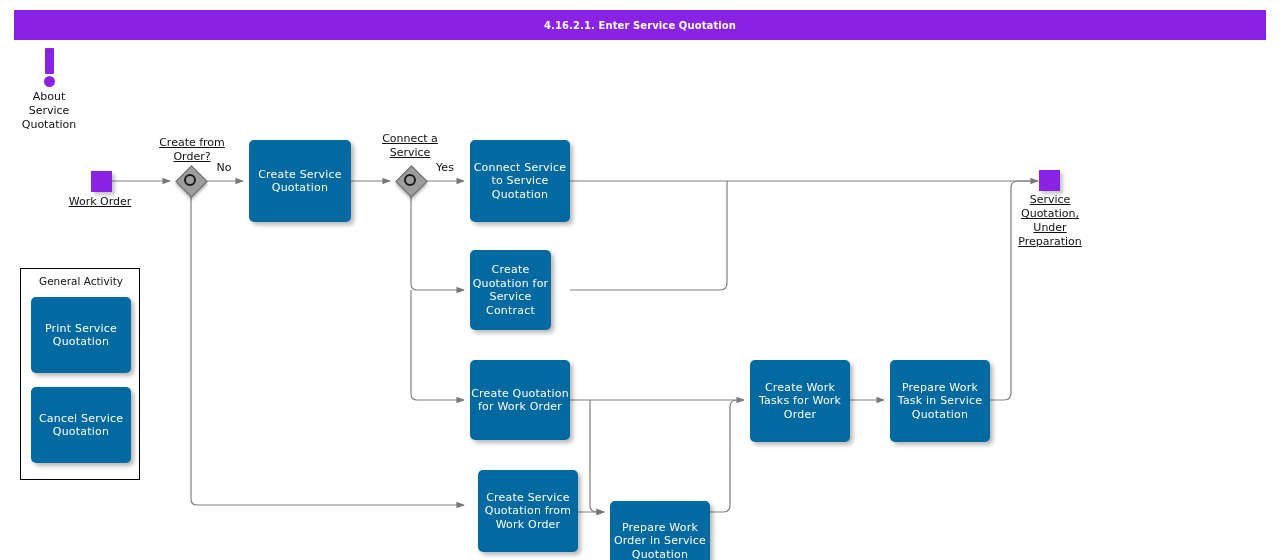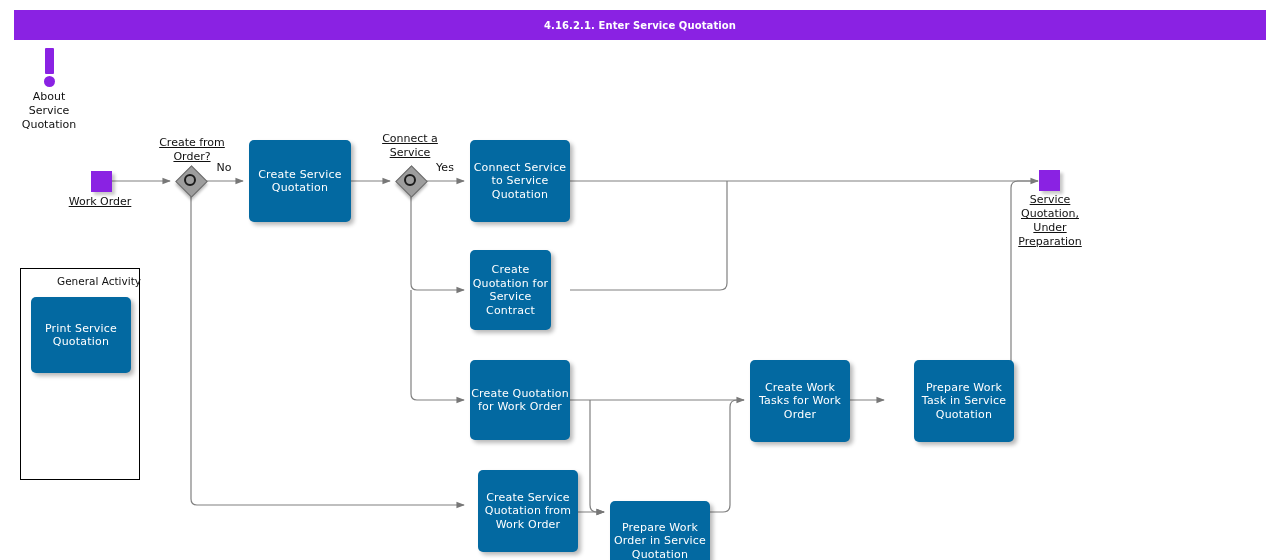--- a/index.html
+++ b/index.html
@@ -126,21 +126,21 @@
     height: 212px;
     border: 1.5px solid #000000;
     background: #ffffff;
     box-sizing: border-box;
   }
   #general-activity-title {
     position: absolute;
     left: 0;
     top: 6px;
     width: 120px;
-    text-align: right;
+    text-align: center;
     font-size: 10.5px;
     color: #111111;
   }
 
   
   #about-note {
     position: absolute;
     left: 14px;
     top: 48px;
     width: 70px;
@@ -270,30 +270,33 @@
 Work Order</div>
 
   <div class="task" style="left:610px; top:472px; width:100px; height:80px;margin-top:29px;">Prepare Work
 Order in Service
 Quotation</div>
 
   <div class="task" style="left:750px; top:360px; width:100px; height:82px;">Create Work
 Tasks for Work
 Order</div>
 
-  <div class="task" style="left:890px; top:360px; width:100px; height:82px;margin-left:24px;">Prepare Work
+  <div class="task" style="left:890px; top:360px; width:100px; height:82px;">Prepare Work
 Task in Service
 Quotation</div>
 
   <div class="event-square" style="left:1039px; top:170px;"></div>
   <div class="label" style="left:999px; top:193px; width:102px;">Service
 Quotation,
 Under
 Preparation</div>
 
   <div id="general-activity">
     <div id="general-activity-title">General Activity</div>
     <div class="task" style="left:10px; top:28px; width:100px; height:76px;">Print
 Service
 Quotation</div>
+    <div class="task" style="left:10px; top:118px; width:100px; height:76px;">Cancel
+Service
+Quotation</div>
   </div>
 
 </div>
 
 </body></html>

